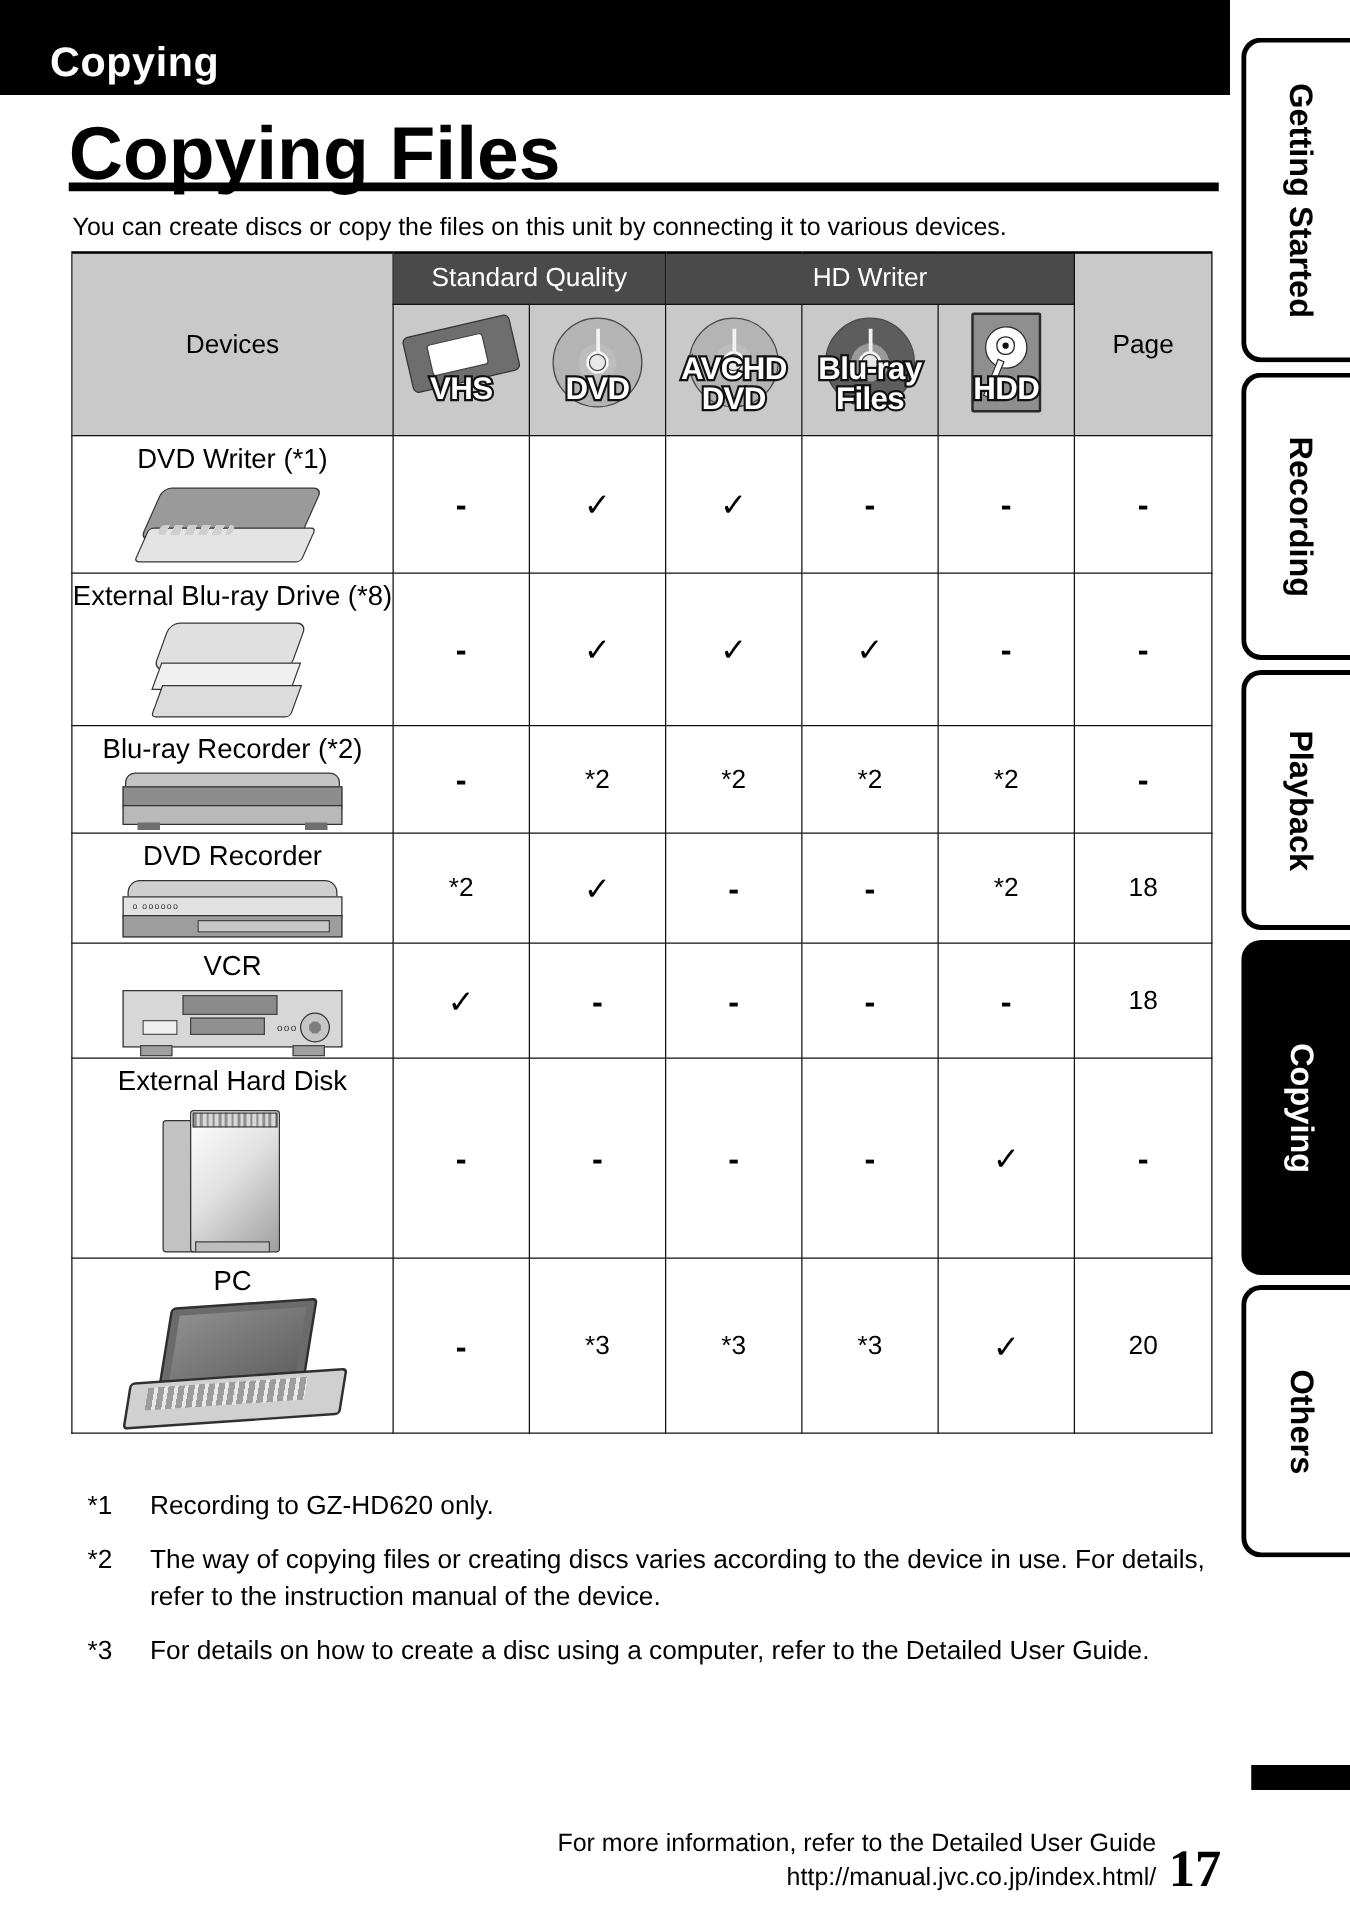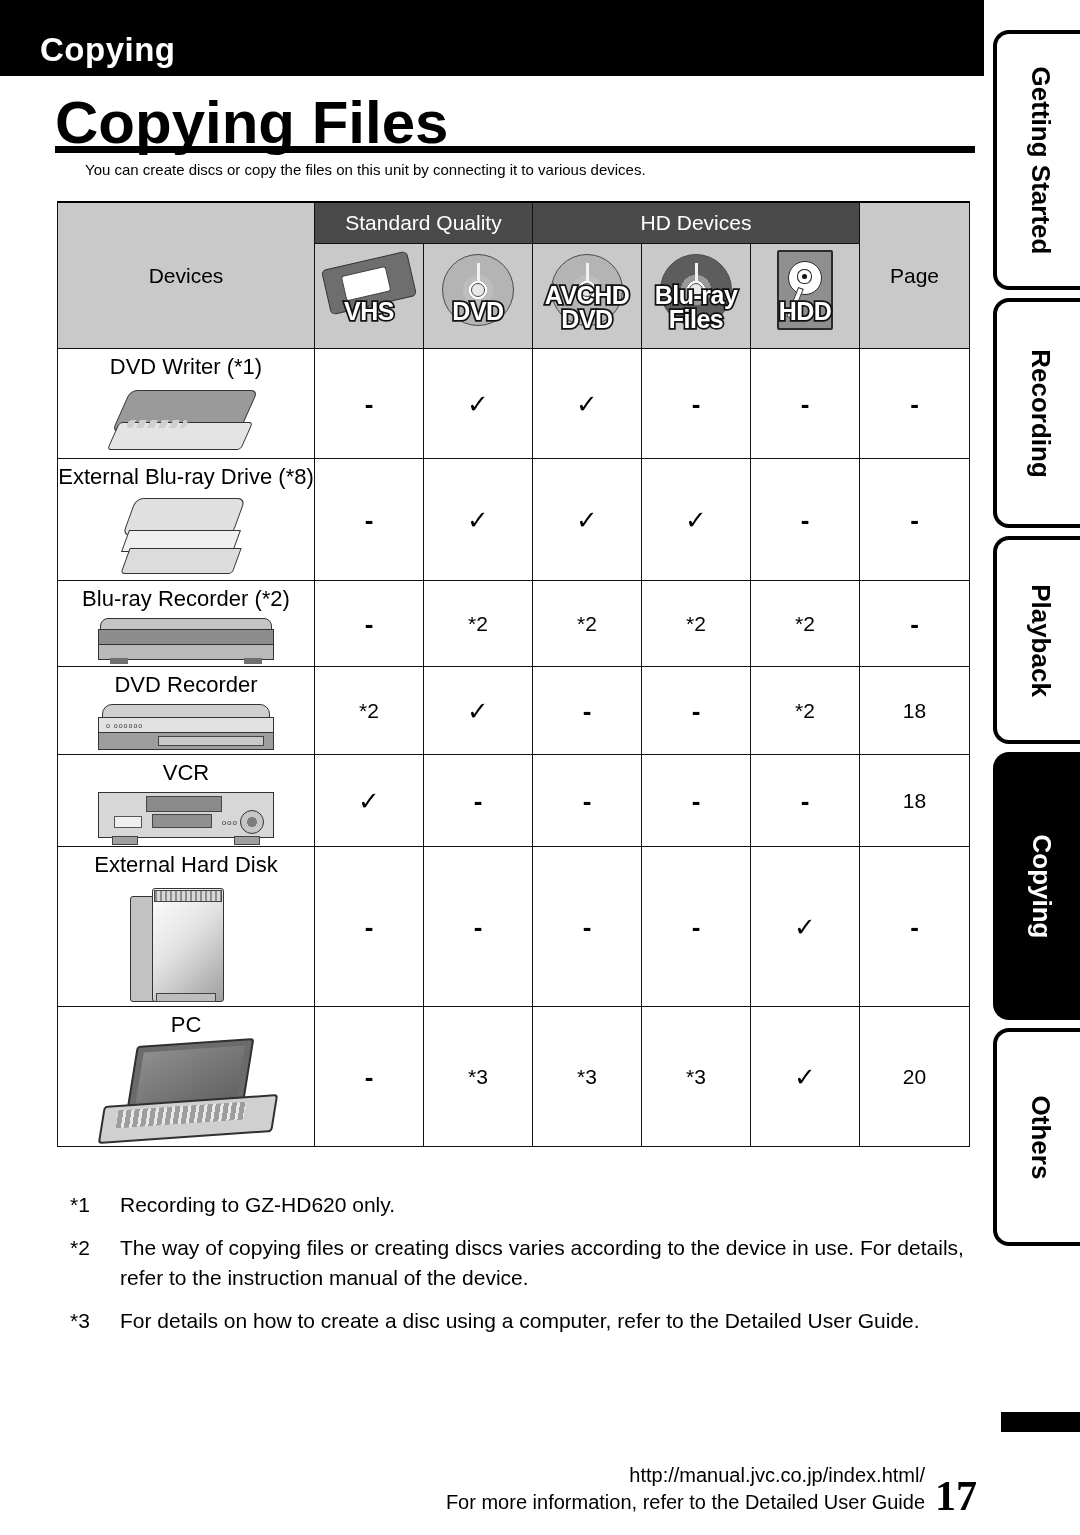--- a/index.html
+++ b/index.html
@@ -25,22 +25,22 @@
 
   
   .page-title{
     position:absolute;left:55px;top:95px;width:920px;
     font-size:60px;font-weight:bold;line-height:56px;
   }
   .title-rule{
     position:absolute;left:55px;top:146px;width:920px;height:7px;background:#000;
   }
   .intro{
-    position:absolute;left:58px;top:156px;width:920px;
-    font-size:15px;line-height:28px;margin-left:27px;
+    position:absolute;left:58px;top:168px;width:920px;
+    font-size:20px;line-height:28px;
   }
 
   
   .tbl{
     position:absolute;left:57px;top:201px;
     width:913px;
     border-collapse:collapse;
     table-layout:fixed;
   }
   .tbl td,.tbl th{
@@ -265,21 +265,21 @@
       <col class="c-m">
       <col class="c-m">
       <col class="c-m">
       <col class="c-m">
       <col class="c-page">
   </colgroup>
   <thead>
     <tr class="outer-top">
       <th class="hdr-gray hdr-devices" rowspan="2">Devices</th>
       <th class="hdr-dark" colspan="2">Standard Quality</th>
-      <th class="hdr-dark" colspan="3">HD Devices</th>
+      <th class="hdr-dark" colspan="3">HD Writer</th>
       <th class="hdr-gray hdr-page" rowspan="2">Page</th>
     </tr>
     <tr>
       <th class="mediacell">
         <div class="media-badge">
           <div class="vhs-body"></div>
           <div class="media-label">VHS</div>
         </div>
       </th>
       <th class="mediacell">
@@ -474,22 +474,22 @@
     <div class="num">*2</div>
     <div class="txt">The way of copying files or creating discs varies according to the device in use. For details, refer to the instruction manual of the device.</div>
   </div>
   <div class="note">
     <div class="num">*3</div>
     <div class="txt">For details on how to create a disc using a computer, refer to the Detailed User Guide.</div>
   </div>
 </div>
 
 <div class="footer">
+  <div>For more information, refer to the Detailed User Guide</div>
   <div>http://manual.jvc.co.jp/index.html/</div>
-  <div>For more information, refer to the Detailed User Guide</div>
 </div>
 <div class="pagenum">17</div>
 
 <div class="tabs">
   <div class="tab tab-gs">
     <span class="lbl">Getting Started</span>
   </div>
   <div class="tab tab-rec">
     <span class="lbl">Recording</span>
   </div>

